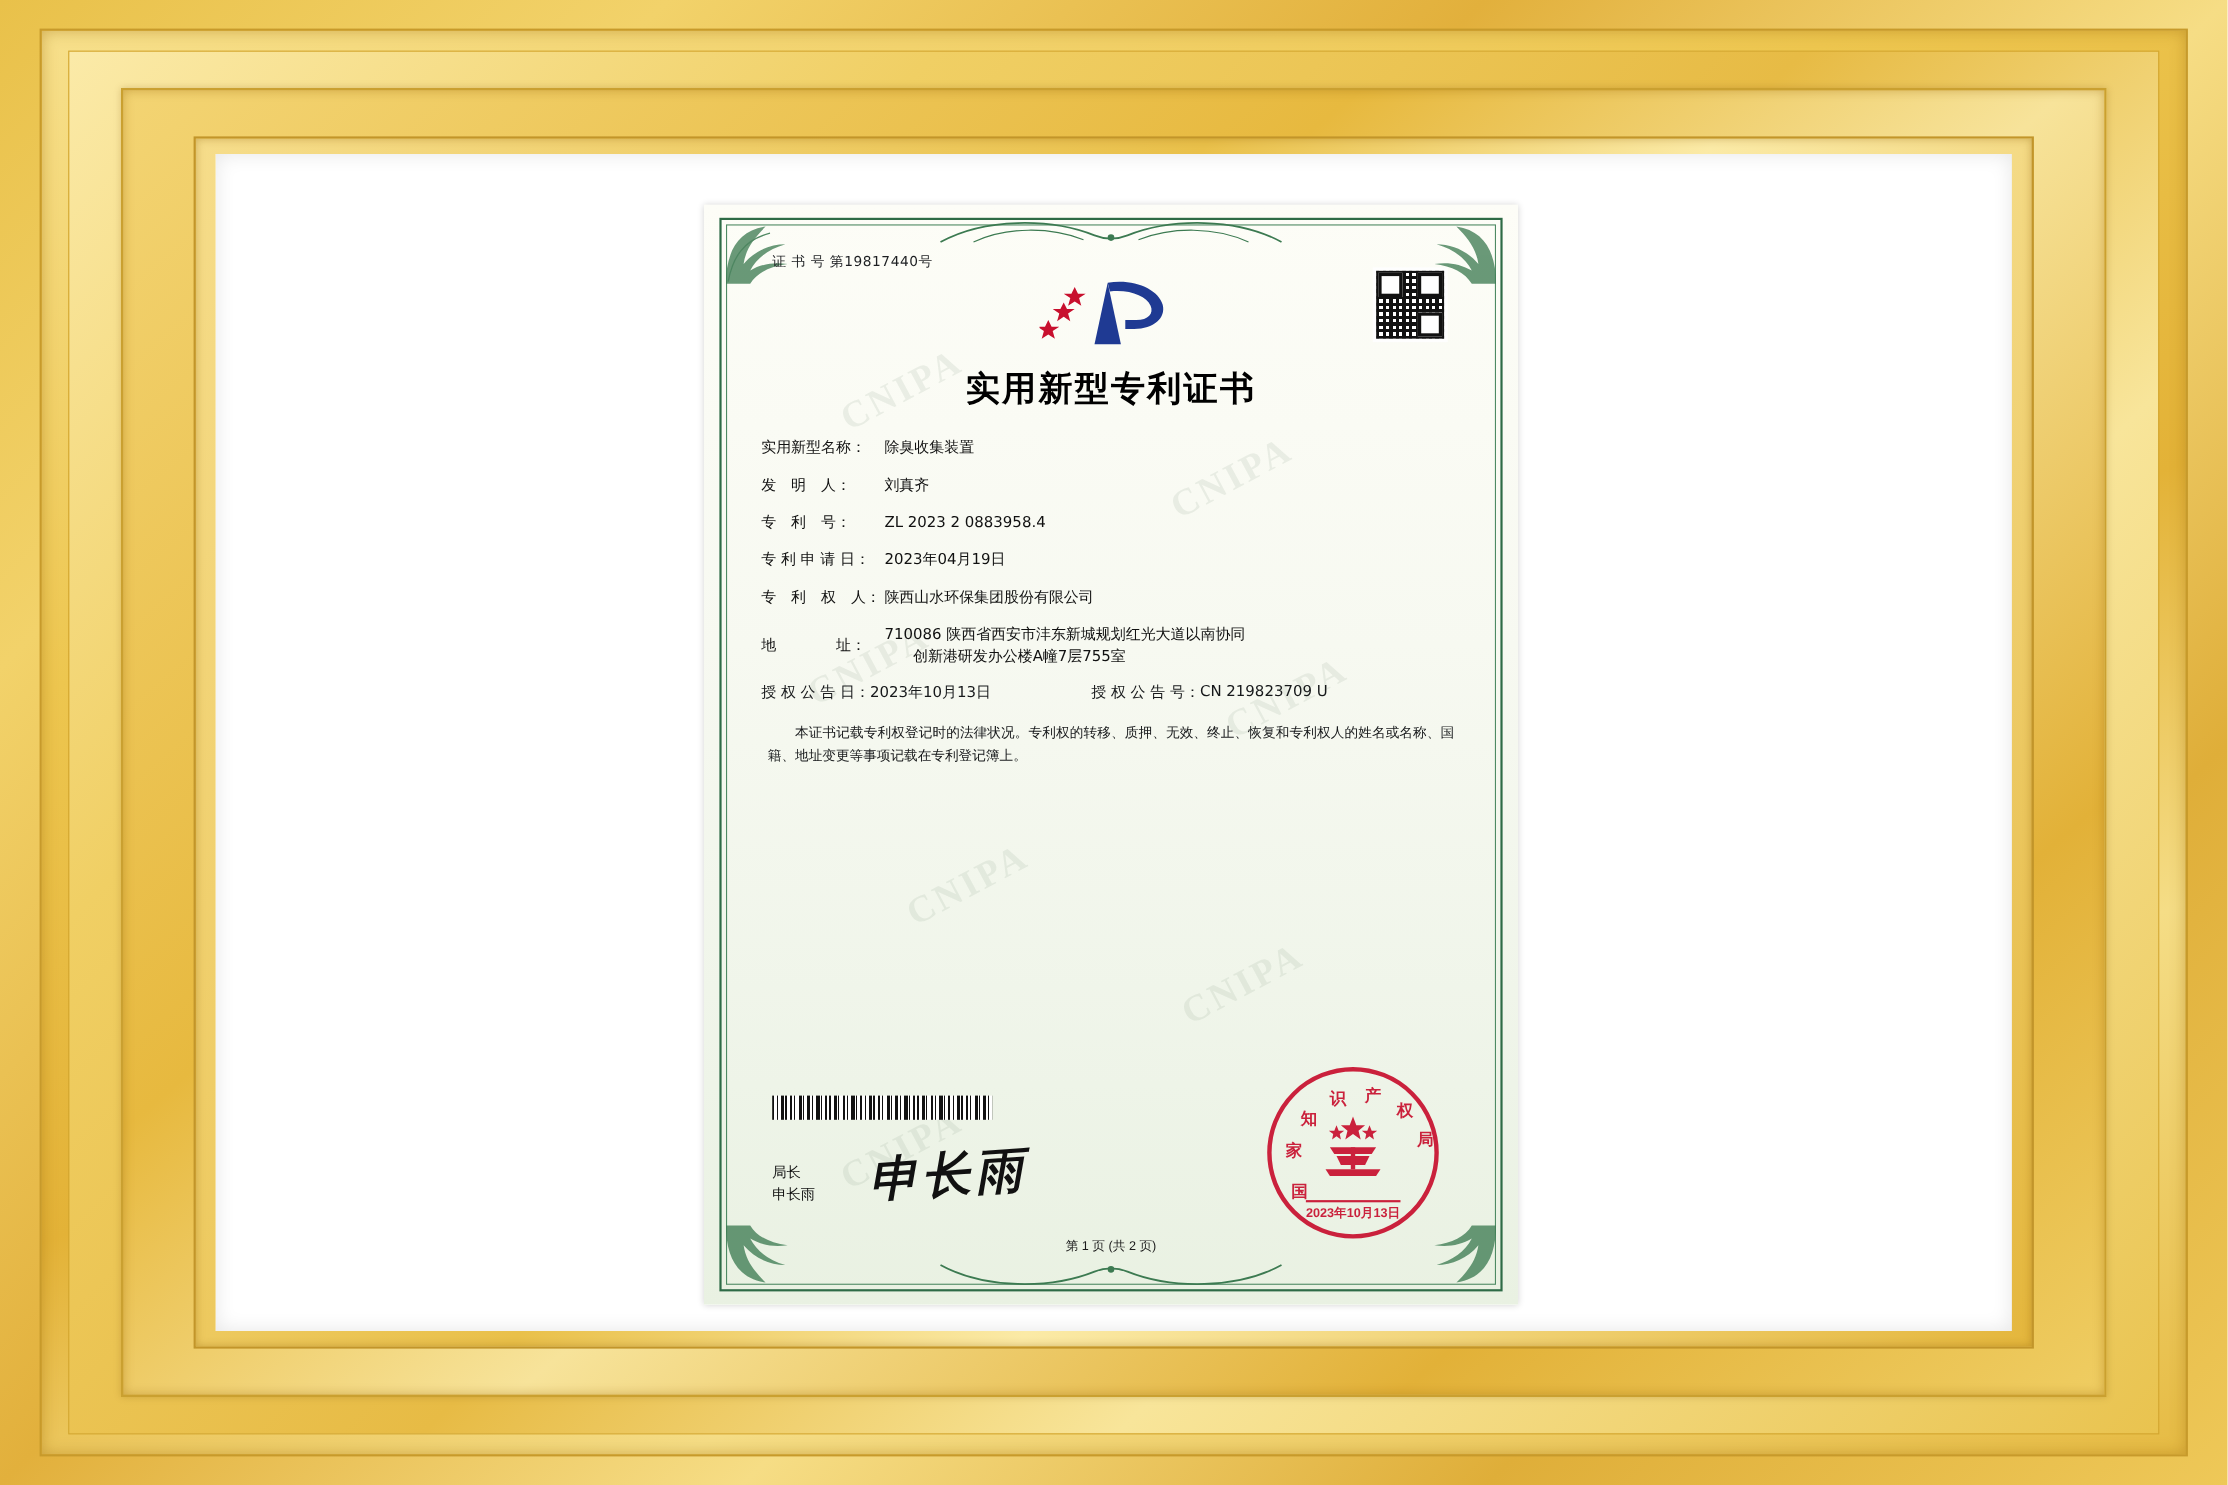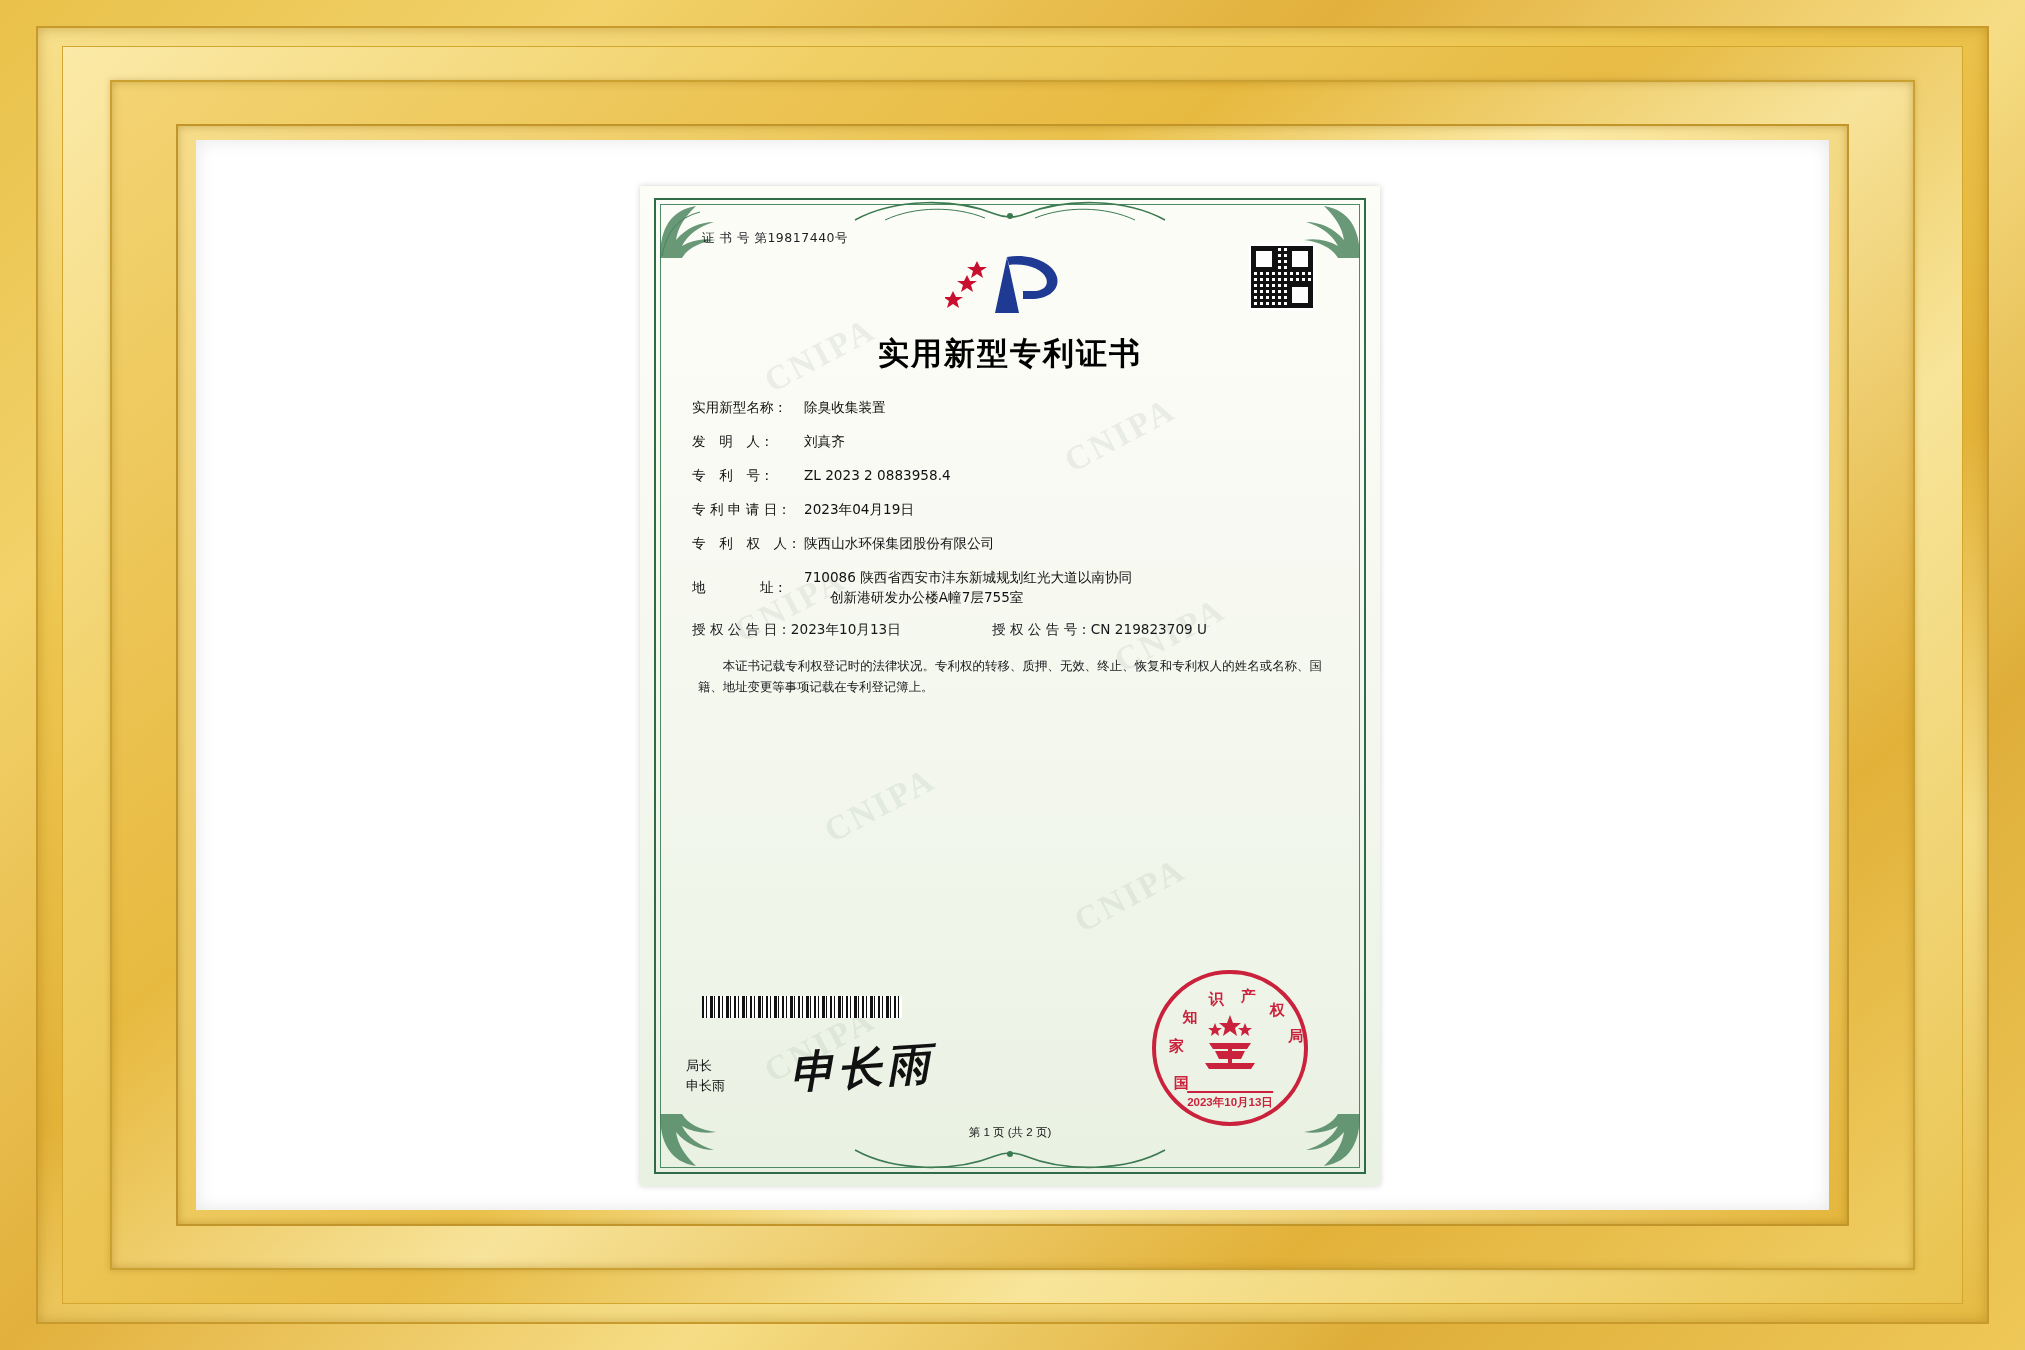--- a/index.html
+++ b/index.html
@@ -225,21 +225,21 @@
     left: 62px;
     bottom: 168px;
     width: 200px;
     height: 22px;
     background: repeating-linear-gradient(90deg,
       #111 0 2px, #fff 2px 4px, #111 4px 5px, #fff 5px 8px,
       #111 8px 11px, #fff 11px 12px, #111 12px 13px, #fff 13px 16px);
   }
   .sign-block {
     position: absolute;
-    left: 46px;
+    left: 62px;
     bottom: 90px;
     font-size: 13px;
     line-height: 20px;
     color: #111;
   }
   .signature {
     position: absolute;
     left: 150px;
     bottom: 88px;
     font-family: "DejaVu Serif", "Liberation Serif", serif;

